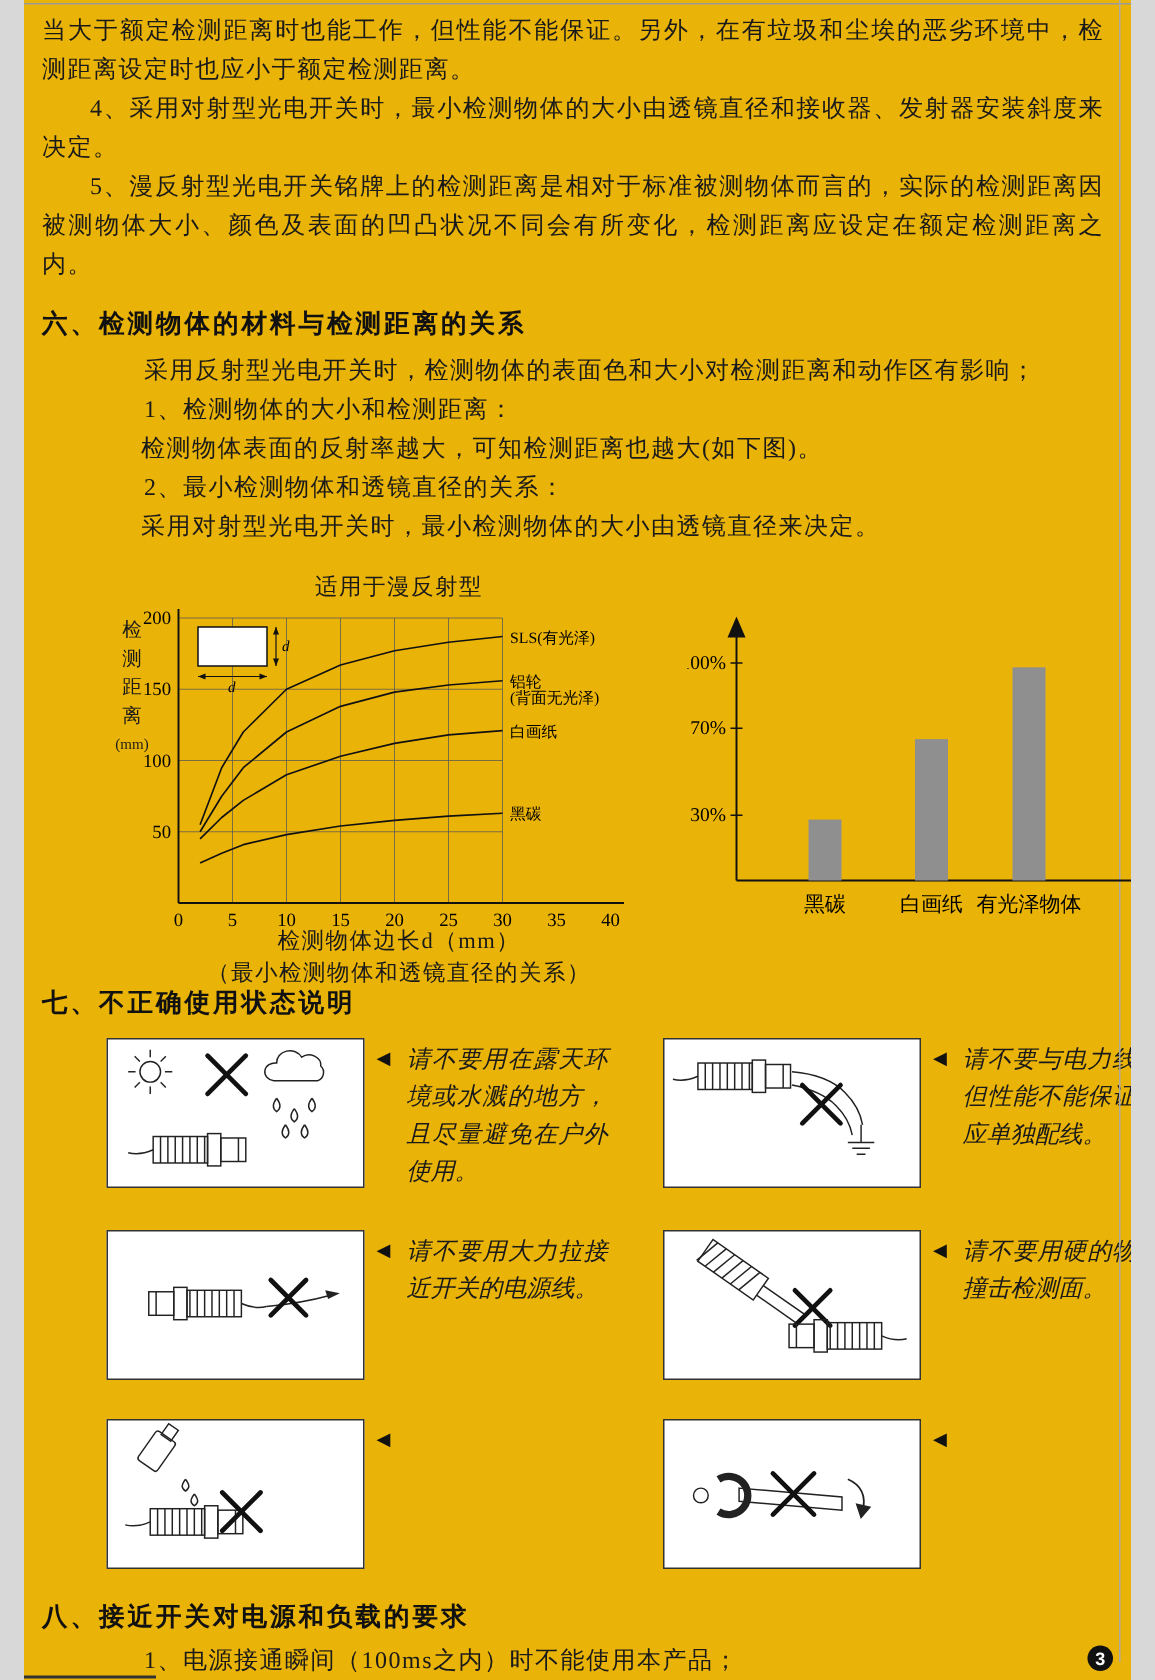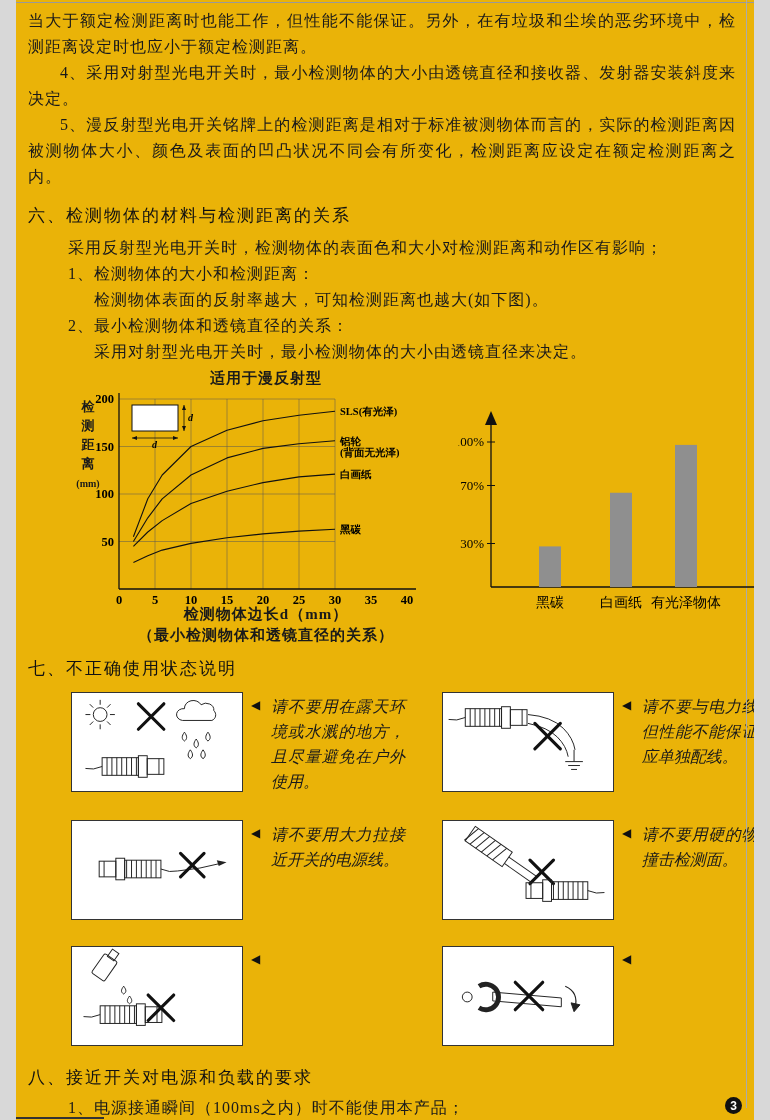--- a/index.html
+++ b/index.html
@@ -9,30 +9,30 @@
     font-family:"Liberation Serif","DejaVu Serif",serif; color:#1a1a1a;
     padding-top:8px; margin:0 auto;
   }
   .edge-top { position:absolute; top:2px; left:0; width:100%; height:1px; background:#999; }
   .edge-right { position:absolute; top:0; right:7px; width:1px; height:1108px; background:#aaa; }
   .edge-bl { position:absolute; bottom:1px; left:0; width:88px; height:2px; background:#333; }
 
   .body { font-size:16px; line-height:26px; letter-spacing:1px; text-align:justify;
           padding:0 18px 0 12px; word-break:break-all; }
   .body.ind  { text-indent:2em; }
-  .body.ind2 { padding-left:52px; }
+  .body.ind2 { padding-left:80px; }
   .body.ind3 { padding-left:78px; }
 
   .sec-heading { font-family:"Liberation Sans","DejaVu Sans",sans-serif; font-size:17px;
-                 font-weight:normal; letter-spacing:2px; margin:14px 0 8px 12px; color:#111; }
+                 font-weight:bold; letter-spacing:2px; margin:14px 0 8px 12px; color:#111; }
   .sec-heading.sec7 { margin-top:10px; margin-bottom:6px; }
   .sec-heading.sec8 { margin-top:20px; margin-bottom:6px; }
 
   .figures { position:relative; height:278px; margin-top:4px; }
-  .figure-line { position:absolute; left:48px; top:0; width:372px;font-weight:bold; }
+  .figure-line { position:absolute; left:48px; top:13px; width:372px; }
   .chart-title, .xlabel, .fig-caption { width:280px; margin-left:62px; text-align:center;
        font-size:15px; letter-spacing:1px; }
   .chart-title { margin-bottom:1px; }
   .xlabel { margin-top:-6px; }
   .fig-caption { margin-top:2px; }
   .ylabel { position:absolute; left:15px; top:28px; width:18px; font-size:13px; line-height:19px;
             text-align:center; }
   .ylabel .unit { font-size:10px; letter-spacing:0; width:32px; margin-left:-7px; margin-top:1px; }
   .figure-bar { position:absolute; left:442px; top:38px; }
   svg { font-family:"Liberation Serif","DejaVu Serif",serif; display:block; }

